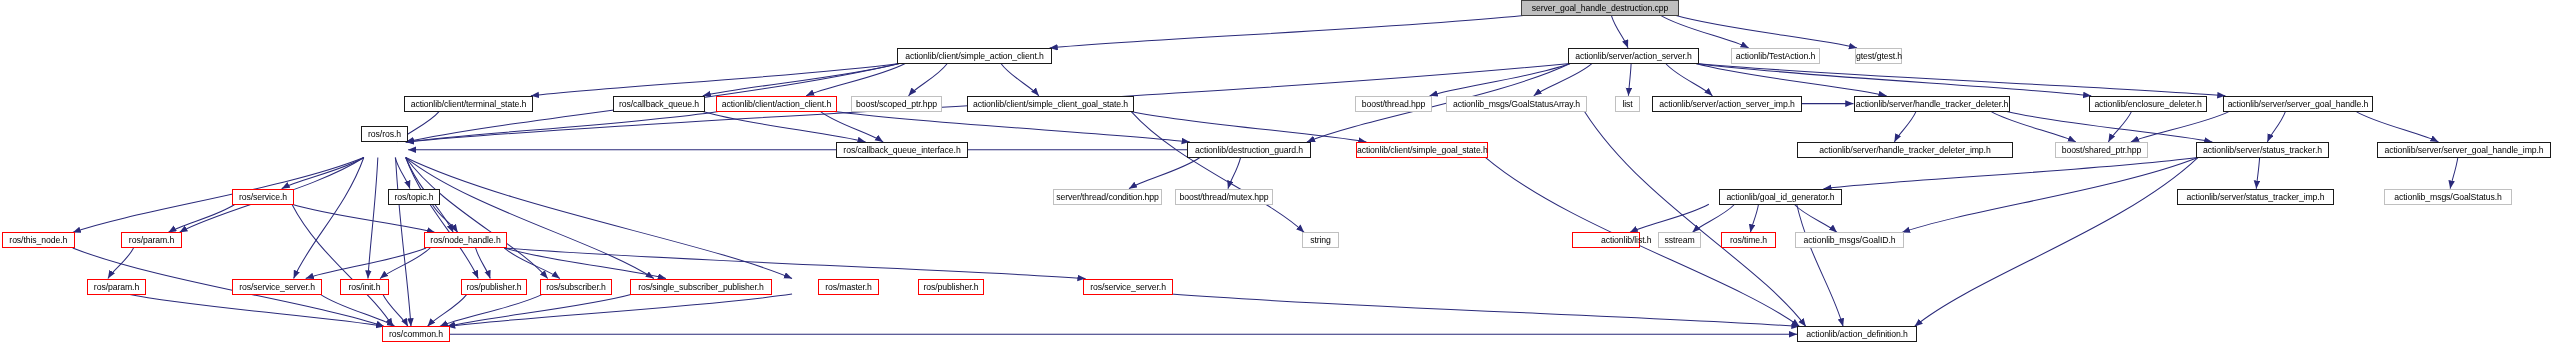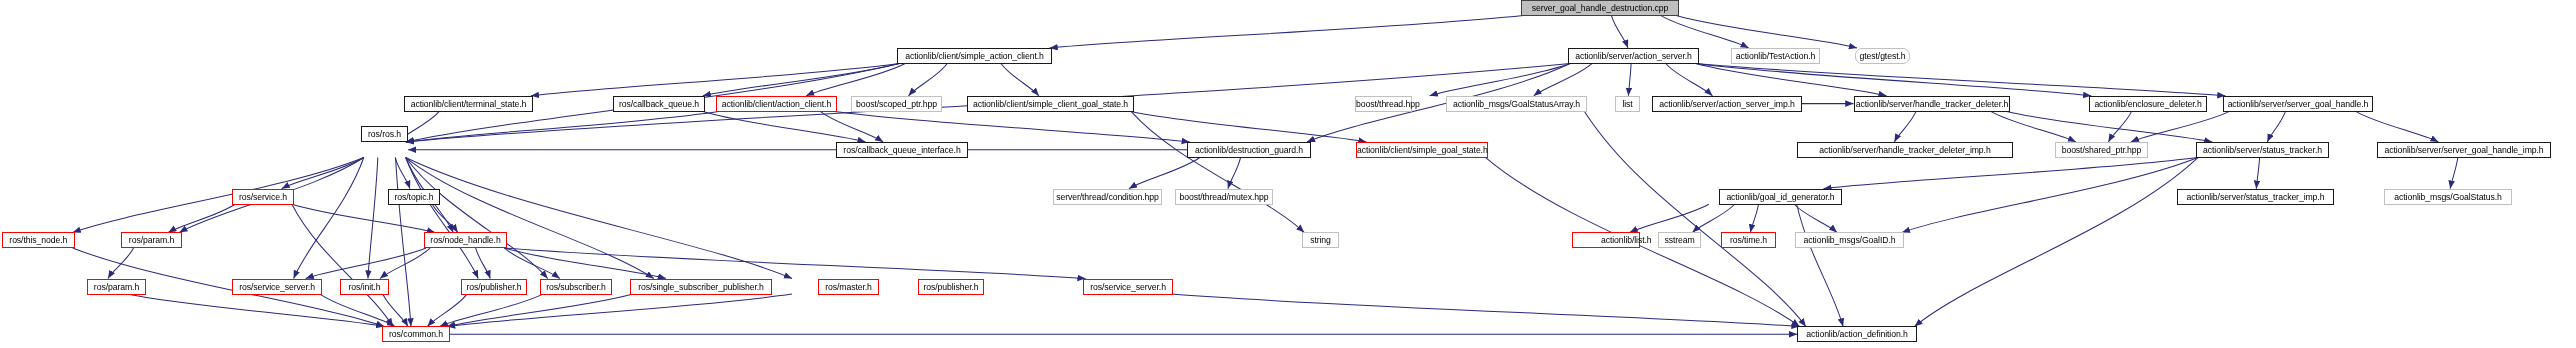--- a/index.html
+++ b/index.html
@@ -147,28 +147,28 @@
         <path d="M2480,263 C2620.3999999999996,381.44 2888.72,460.4 3004,545" fill="none" stroke="#2a2a7a" stroke-width="1.7" marker-end="url(#arrow)"></path>
         <path d="M2999.25,341 C3019.4,426.68 3059.7,483.8 3076.75,545" fill="none" stroke="#2a2a7a" stroke-width="1.7" marker-end="url(#arrow)"></path>
         <path d="M3669,263 C3543.9,381.44 3300.06,460.4 3196,545" fill="none" stroke="#2a2a7a" stroke-width="1.7" marker-end="url(#arrow)"></path>
         <path d="M750,558 C1408.2,558 2505,558 3000,558" fill="none" stroke="#2a2a7a" stroke-width="1.7" marker-end="url(#arrow)"></path>
       </g>
   </svg>
   <div id="nodes-layer">
       <div class="node root" style="left: 1521px; top: 0px; width: 158px;">server_goal_handle_destruction.cpp</div>
       <div class="node black" style="left: 1568px; top: 48px; width: 131px;">actionlib/server/action_server.h</div>
       <div class="node grey" style="left: 1731px; top: 48px; width: 89px;">actionlib/TestAction.h</div>
-      <div class="node grey" style="left: 1855px; top: 48px; width: 55px; border-radius: 7px;">gtest/gtest.h</div>
+      <div class="node grey" style="left: 1855px; top: 48px; width: 47px;">gtest/gtest.h</div>
       <div class="node black" style="left: 897px; top: 48px; width: 155px;">actionlib/client/simple_action_client.h</div>
       <div class="node black" style="left: 404px; top: 96px; width: 129px;">actionlib/client/terminal_state.h</div>
       <div class="node black" style="left: 613px; top: 96px; width: 92px;">ros/callback_queue.h</div>
       <div class="node red" style="left: 716px; top: 96px; width: 121px;">actionlib/client/action_client.h</div>
       <div class="node grey" style="left: 851px; top: 96px; width: 91px;">boost/scoped_ptr.hpp</div>
       <div class="node black" style="left: 967px; top: 96px; width: 167px;">actionlib/client/simple_client_goal_state.h</div>
-      <div class="node grey" style="left: 1355px; top: 96px; width: 57px;">boost/thread.hpp</div>
+      <div class="node grey" style="left: 1355px; top: 96px; width: 77px;">boost/thread.hpp</div>
       <div class="node grey" style="left: 1446px; top: 96px; width: 141px;">actionlib_msgs/GoalStatusArray.h</div>
       <div class="node grey" style="left: 1615px; top: 96px; width: 25px;">list</div>
       <div class="node black" style="left: 1652px; top: 96px; width: 150px;">actionlib/server/action_server_imp.h</div>
       <div class="node black" style="left: 1854px; top: 96px; width: 156px;">actionlib/server/handle_tracker_deleter.h</div>
       <div class="node black" style="left: 2089px; top: 96px; width: 118px;">actionlib/enclosure_deleter.h</div>
       <div class="node black" style="left: 2223px; top: 96px; width: 150px;">actionlib/server/server_goal_handle.h</div>
       <div class="node black" style="left: 361px; top: 126px; width: 47px;">ros/ros.h</div>
       <div class="node black" style="left: 836px; top: 142px; width: 132px;">ros/callback_queue_interface.h</div>
       <div class="node black" style="left: 1187px; top: 142px; width: 124px;">actionlib/destruction_guard.h</div>
       <div class="node red" style="left: 1356px; top: 142px; width: 132px;">actionlib/client/simple_goal_state.h</div>

